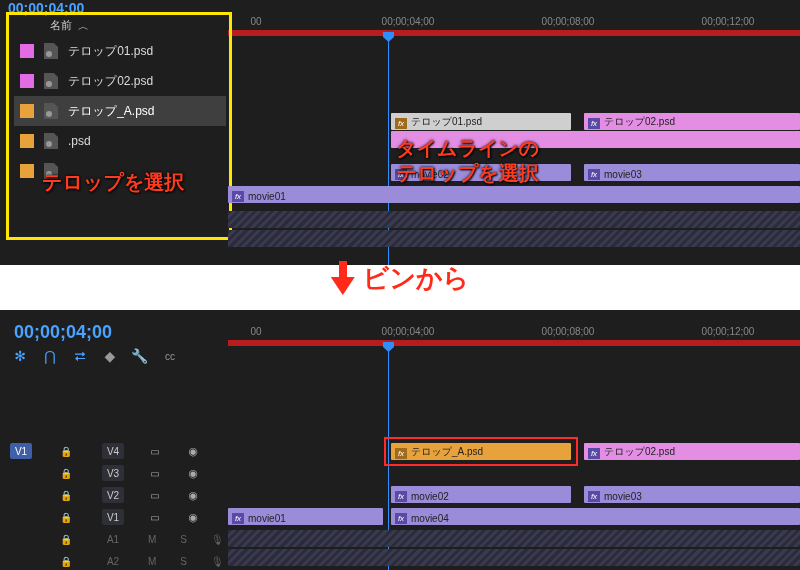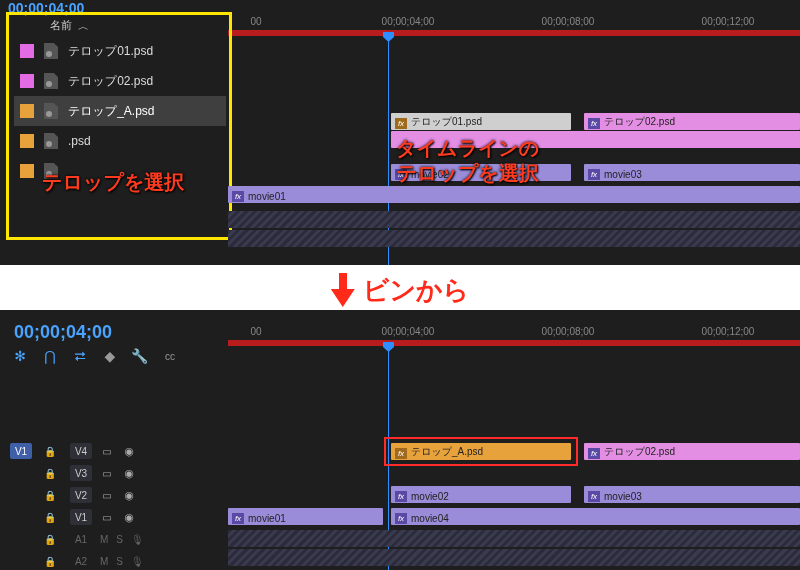--- a/index.html
+++ b/index.html
@@ -100,21 +100,21 @@
     position:absolute; height:17px;
     background: repeating-linear-gradient(135deg,#2b2b3b 0,#2b2b3b 3px,#3a3a4e 3px,#3a3a4e 6px);
   }
 
   .red-box {
     position:absolute; border:2px solid #ff2a2a; pointer-events:none;
   }
 
   
   .mid {
-    position:absolute; top:268px; left:0; width:800px; height:44px;
+    position:absolute; top:256px; left:0; width:800px; height:44px;
     display:flex; align-items:center; justify-content:center; gap:8px;
   }
   .arrow-down {
     width:24px; height:34px; position:relative;
   }
   .arrow-down .shaft{ position:absolute; top:0; left:8px; width:8px; height:18px; background:#ff2a1a;}
   .arrow-down .head{ position:absolute; top:16px; left:0; width:24px; height:18px; background:#ff2a1a;
     clip-path: polygon(0 0,100% 0,50% 100%);}
   .mid-text { color:#ff2a1a; font-size:26px; font-weight:700; }
 
@@ -123,21 +123,21 @@
     position:absolute; top:12px; left:14px; color:#4aa3ff; font-size:18px; font-weight:600;
   }
   .toolbar {
     position:absolute; top:38px; left:12px; display:flex; gap:14px; align-items:center;
   }
   .tool { width:16px; height:16px; color:#4aa3ff; display:flex; align-items:center; justify-content:center; font-size:14px;}
   .tool.gray { color:#999; }
 
   
   .trackhdrs { position:absolute; top:130px; left:0; width:228px; }
-  .trow { display:flex; align-items:center; height:22px; gap:8px; padding-left:10px; color:#aaa; font-size:10px;}
+  .trow { display:flex; align-items:center; height:22px; gap:24px; padding-left:10px; color:#aaa; font-size:10px;}
   .tcell { width:22px; height:16px; display:flex; align-items:center; justify-content:center; border-radius:2px;}
   .tcell.box { background:#2f2f38; color:#ccc; }
   .tcell.sel { background:#3f5fa8; color:#fff; }
   .lock   { color:#4aa3ff; }
   .toggle { width:14px; text-align:center; }
   .eye::before{content:"◉"; font-size:11px;}
   .mute::before{content:"▭"; font-size:10px;}
 
   .atrack { color:#666; }
 

